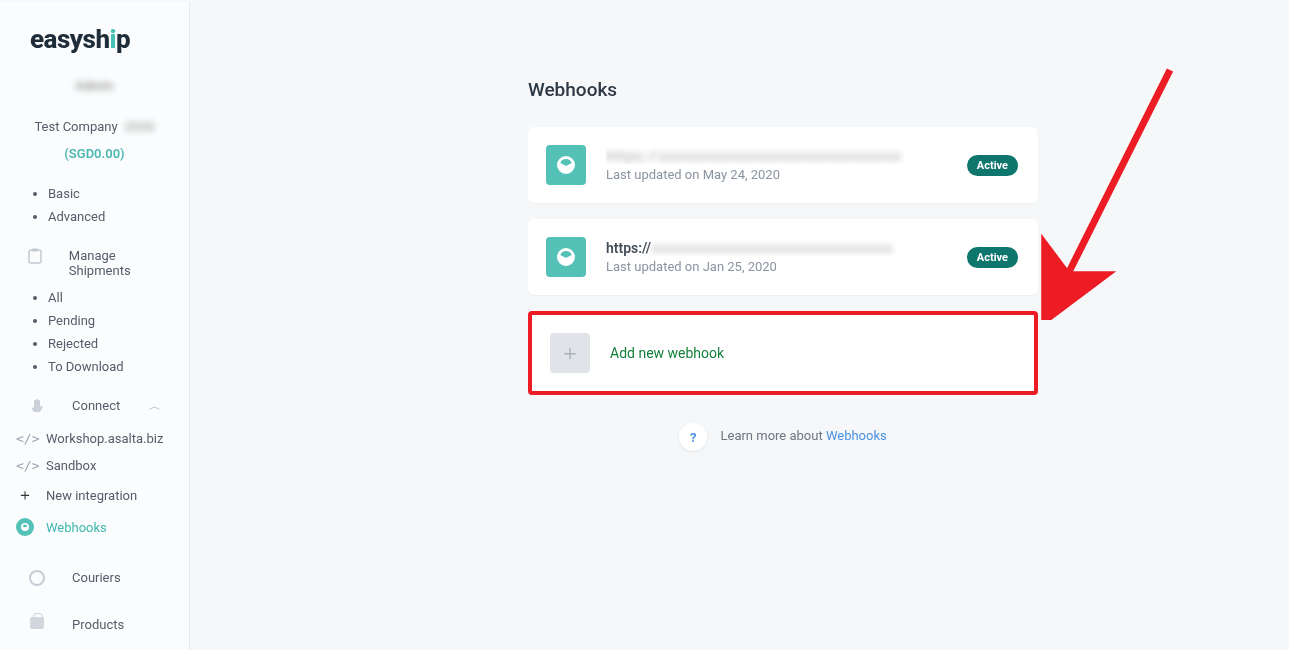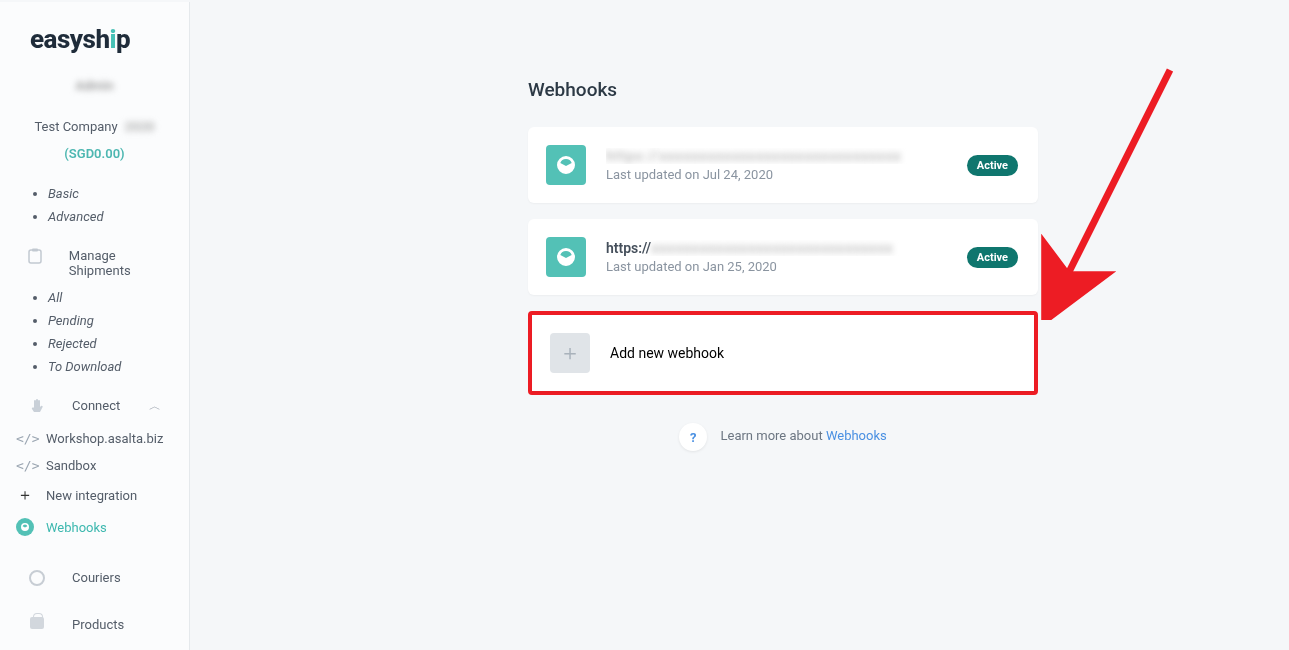--- a/index.html
+++ b/index.html
@@ -70,21 +70,20 @@
   .nav {
     margin-top: 18px;
     font-size: 13px;
     color: #545d69;
     flex: 1;
     overflow: hidden;
   }
   .nav ul.bulleted {
     list-style: disc;
     margin-left: 48px;
-    font-style: italic;
   }
   .nav ul.bulleted li {
     padding: 4px 0;
     cursor: pointer;
   }
   .nav .section-head {
     display: flex;
     align-items: flex-start;
     padding: 8px 28px;
     gap: 26px;
@@ -198,21 +197,21 @@
     color: #fff;
     font-weight: 700;
     font-size: 11px;
     padding: 4px 10px;
     border-radius: 12px;
   }
   .add-card {
     cursor: pointer;
   }
   .add-card .add-label {
-    color: #000000;
+    color: #15803d;
     font-size: 14px;
   }
   .highlight-box {
     border: 4px solid #ed1c24;
     border-radius: 4px;
     padding: 0;
   }
   .highlight-box .wh-card {
     margin-bottom: 0;
     border-radius: 0;
@@ -394,21 +393,21 @@
     <div class="wh-card">
       <span class="wh-icon">
         <svg width="22" height="22" viewBox="0 0 22 22">
             <path d="M11 2a9 9 0 100 18 9 9 0 000-18zm0 3a6 6 0 015.7 4.1L11 12 5.3 9.1A6 6 0 0111 5z" fill="#fff"></path>
           </svg>
       </span>
       <div class="wh-body">
         <div class="wh-url-row">
           <span class="wh-url-blur">https://</span><span class="wh-url-blur">xxxxxxxxxxxxxxxxxxxxxxxxxxxxxx</span>
         </div>
-        <div class="wh-meta">Last updated on Jul 24, 2020</div>
+        <div class="wh-meta">Last updated on May 24, 2020</div>
       </div>
       <span class="badge-active">Active</span>
     </div>
 
     <div class="wh-card">
       <span class="wh-icon">
         <svg width="22" height="22" viewBox="0 0 22 22">
             <path d="M11 2a9 9 0 100 18 9 9 0 000-18zm0 3a6 6 0 015.7 4.1L11 12 5.3 9.1A6 6 0 0111 5z" fill="#fff"></path>
           </svg>
       </span>

